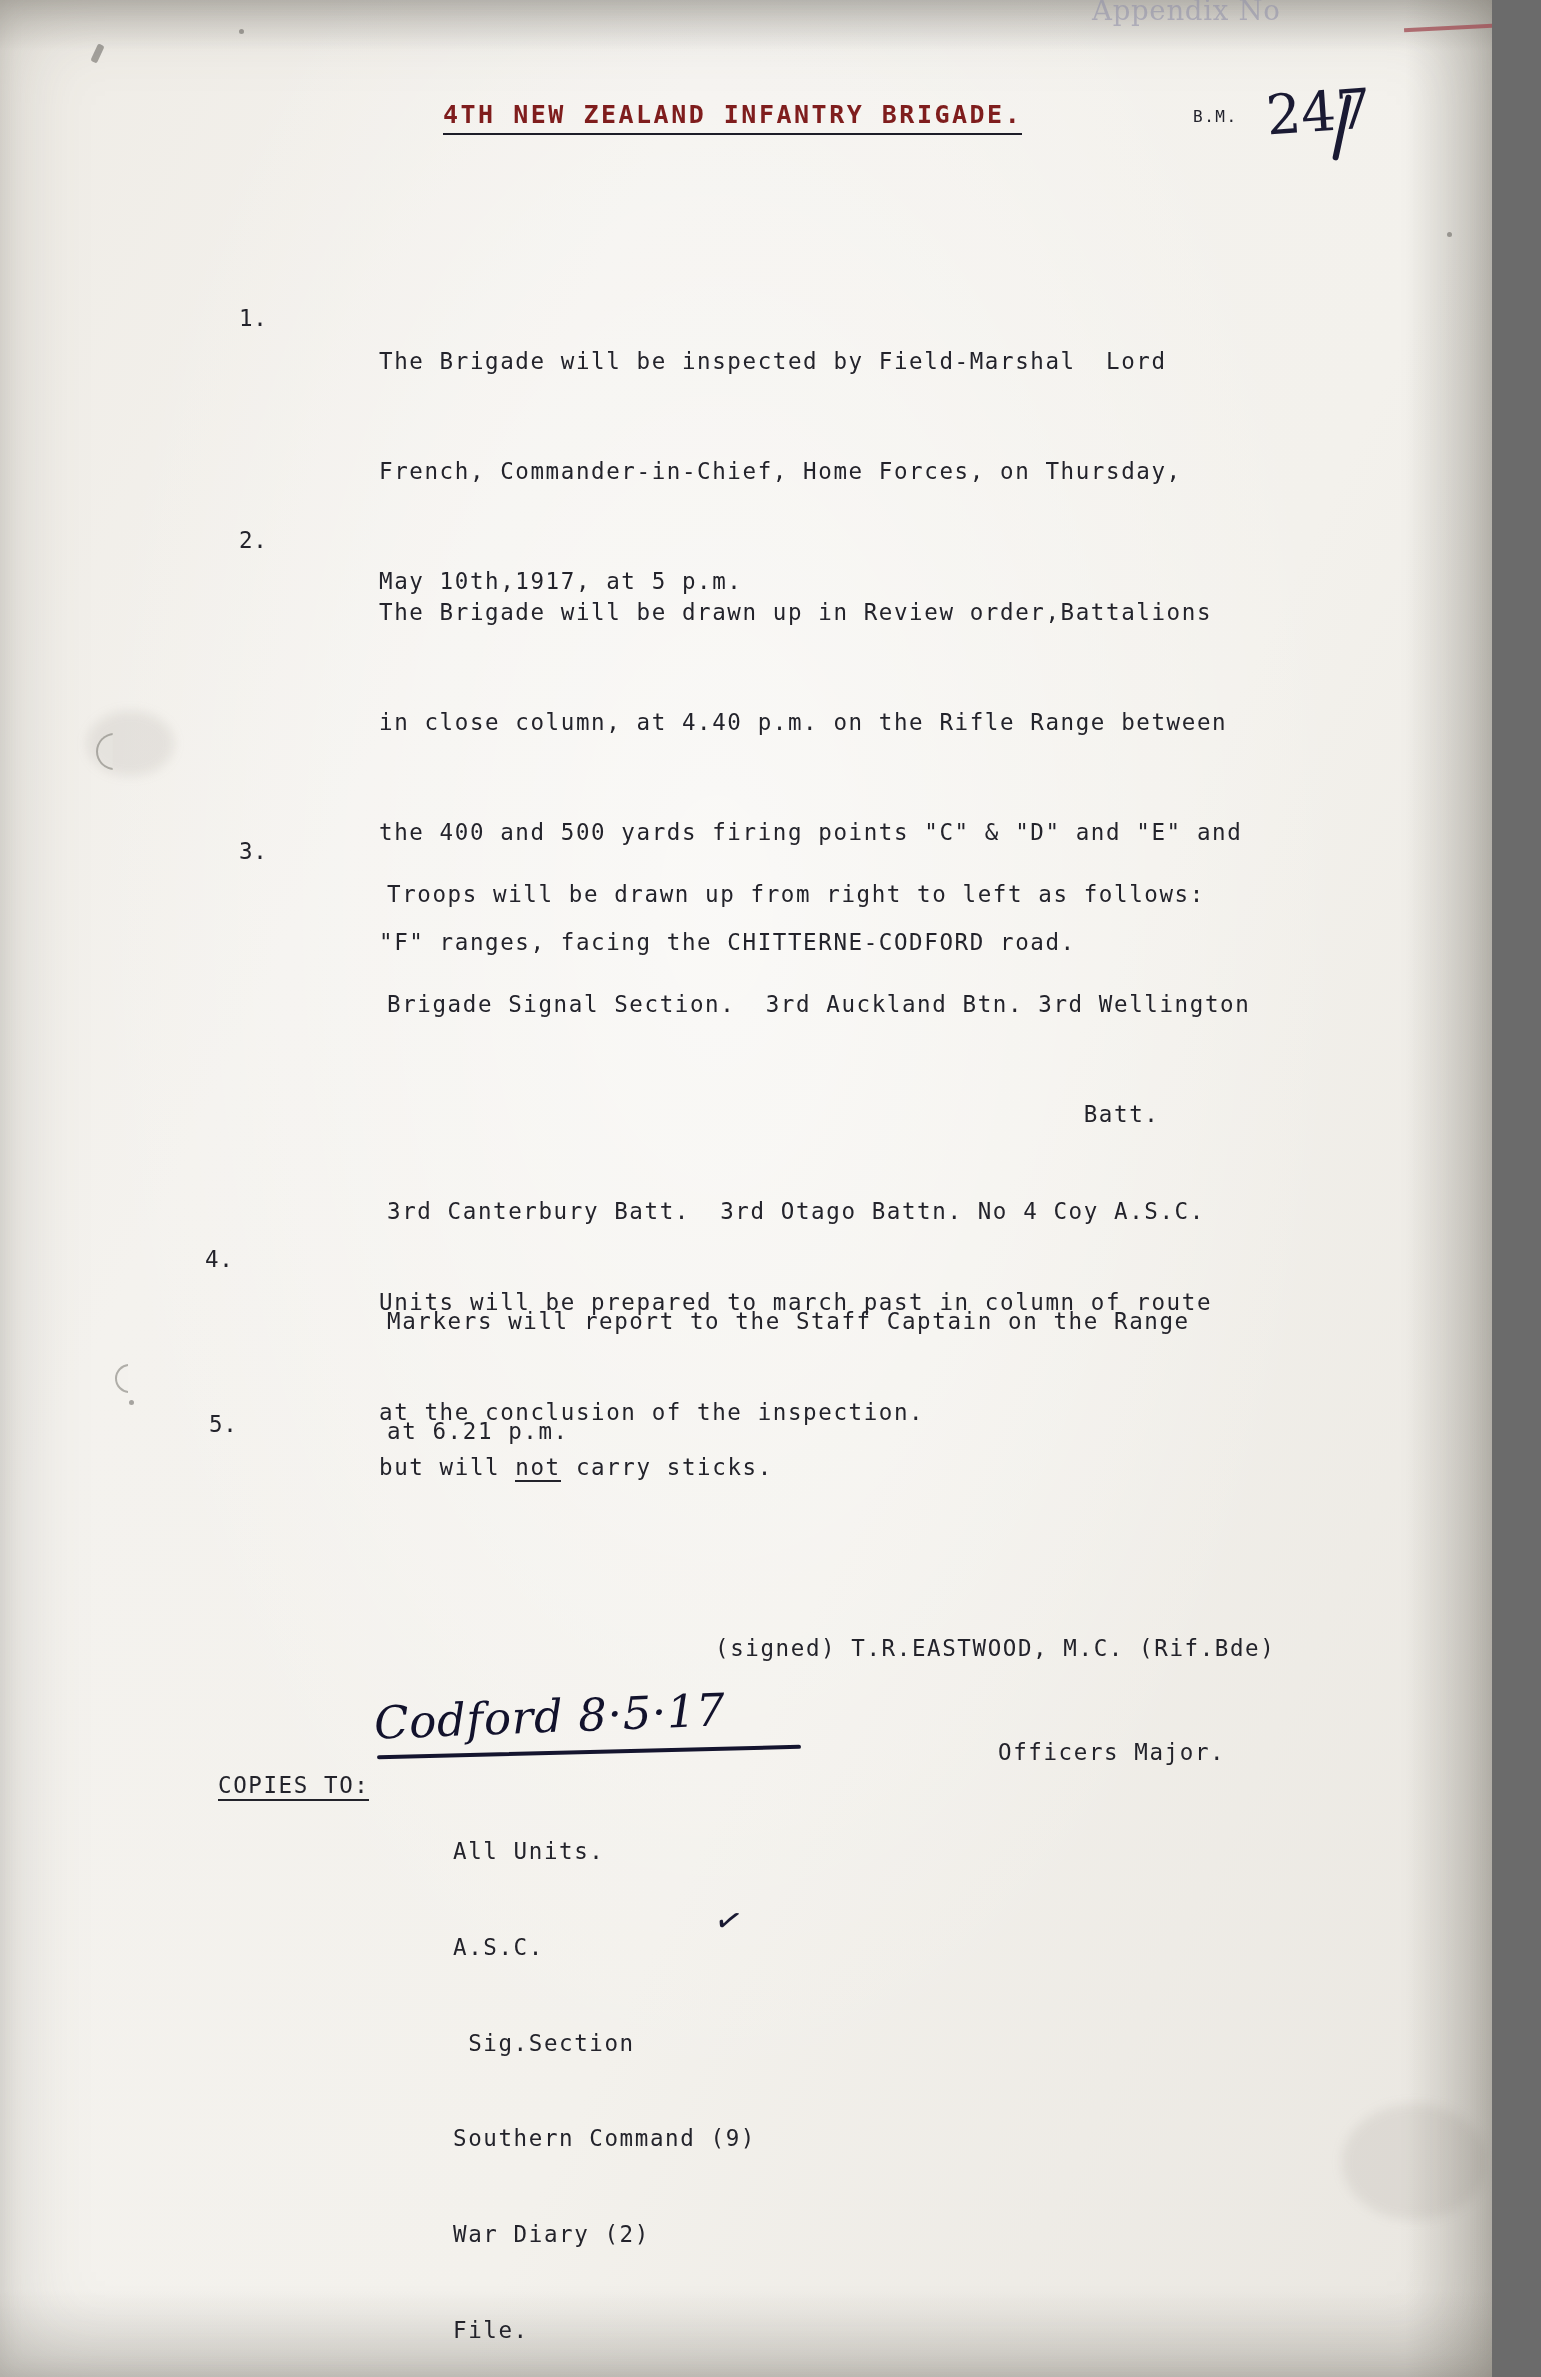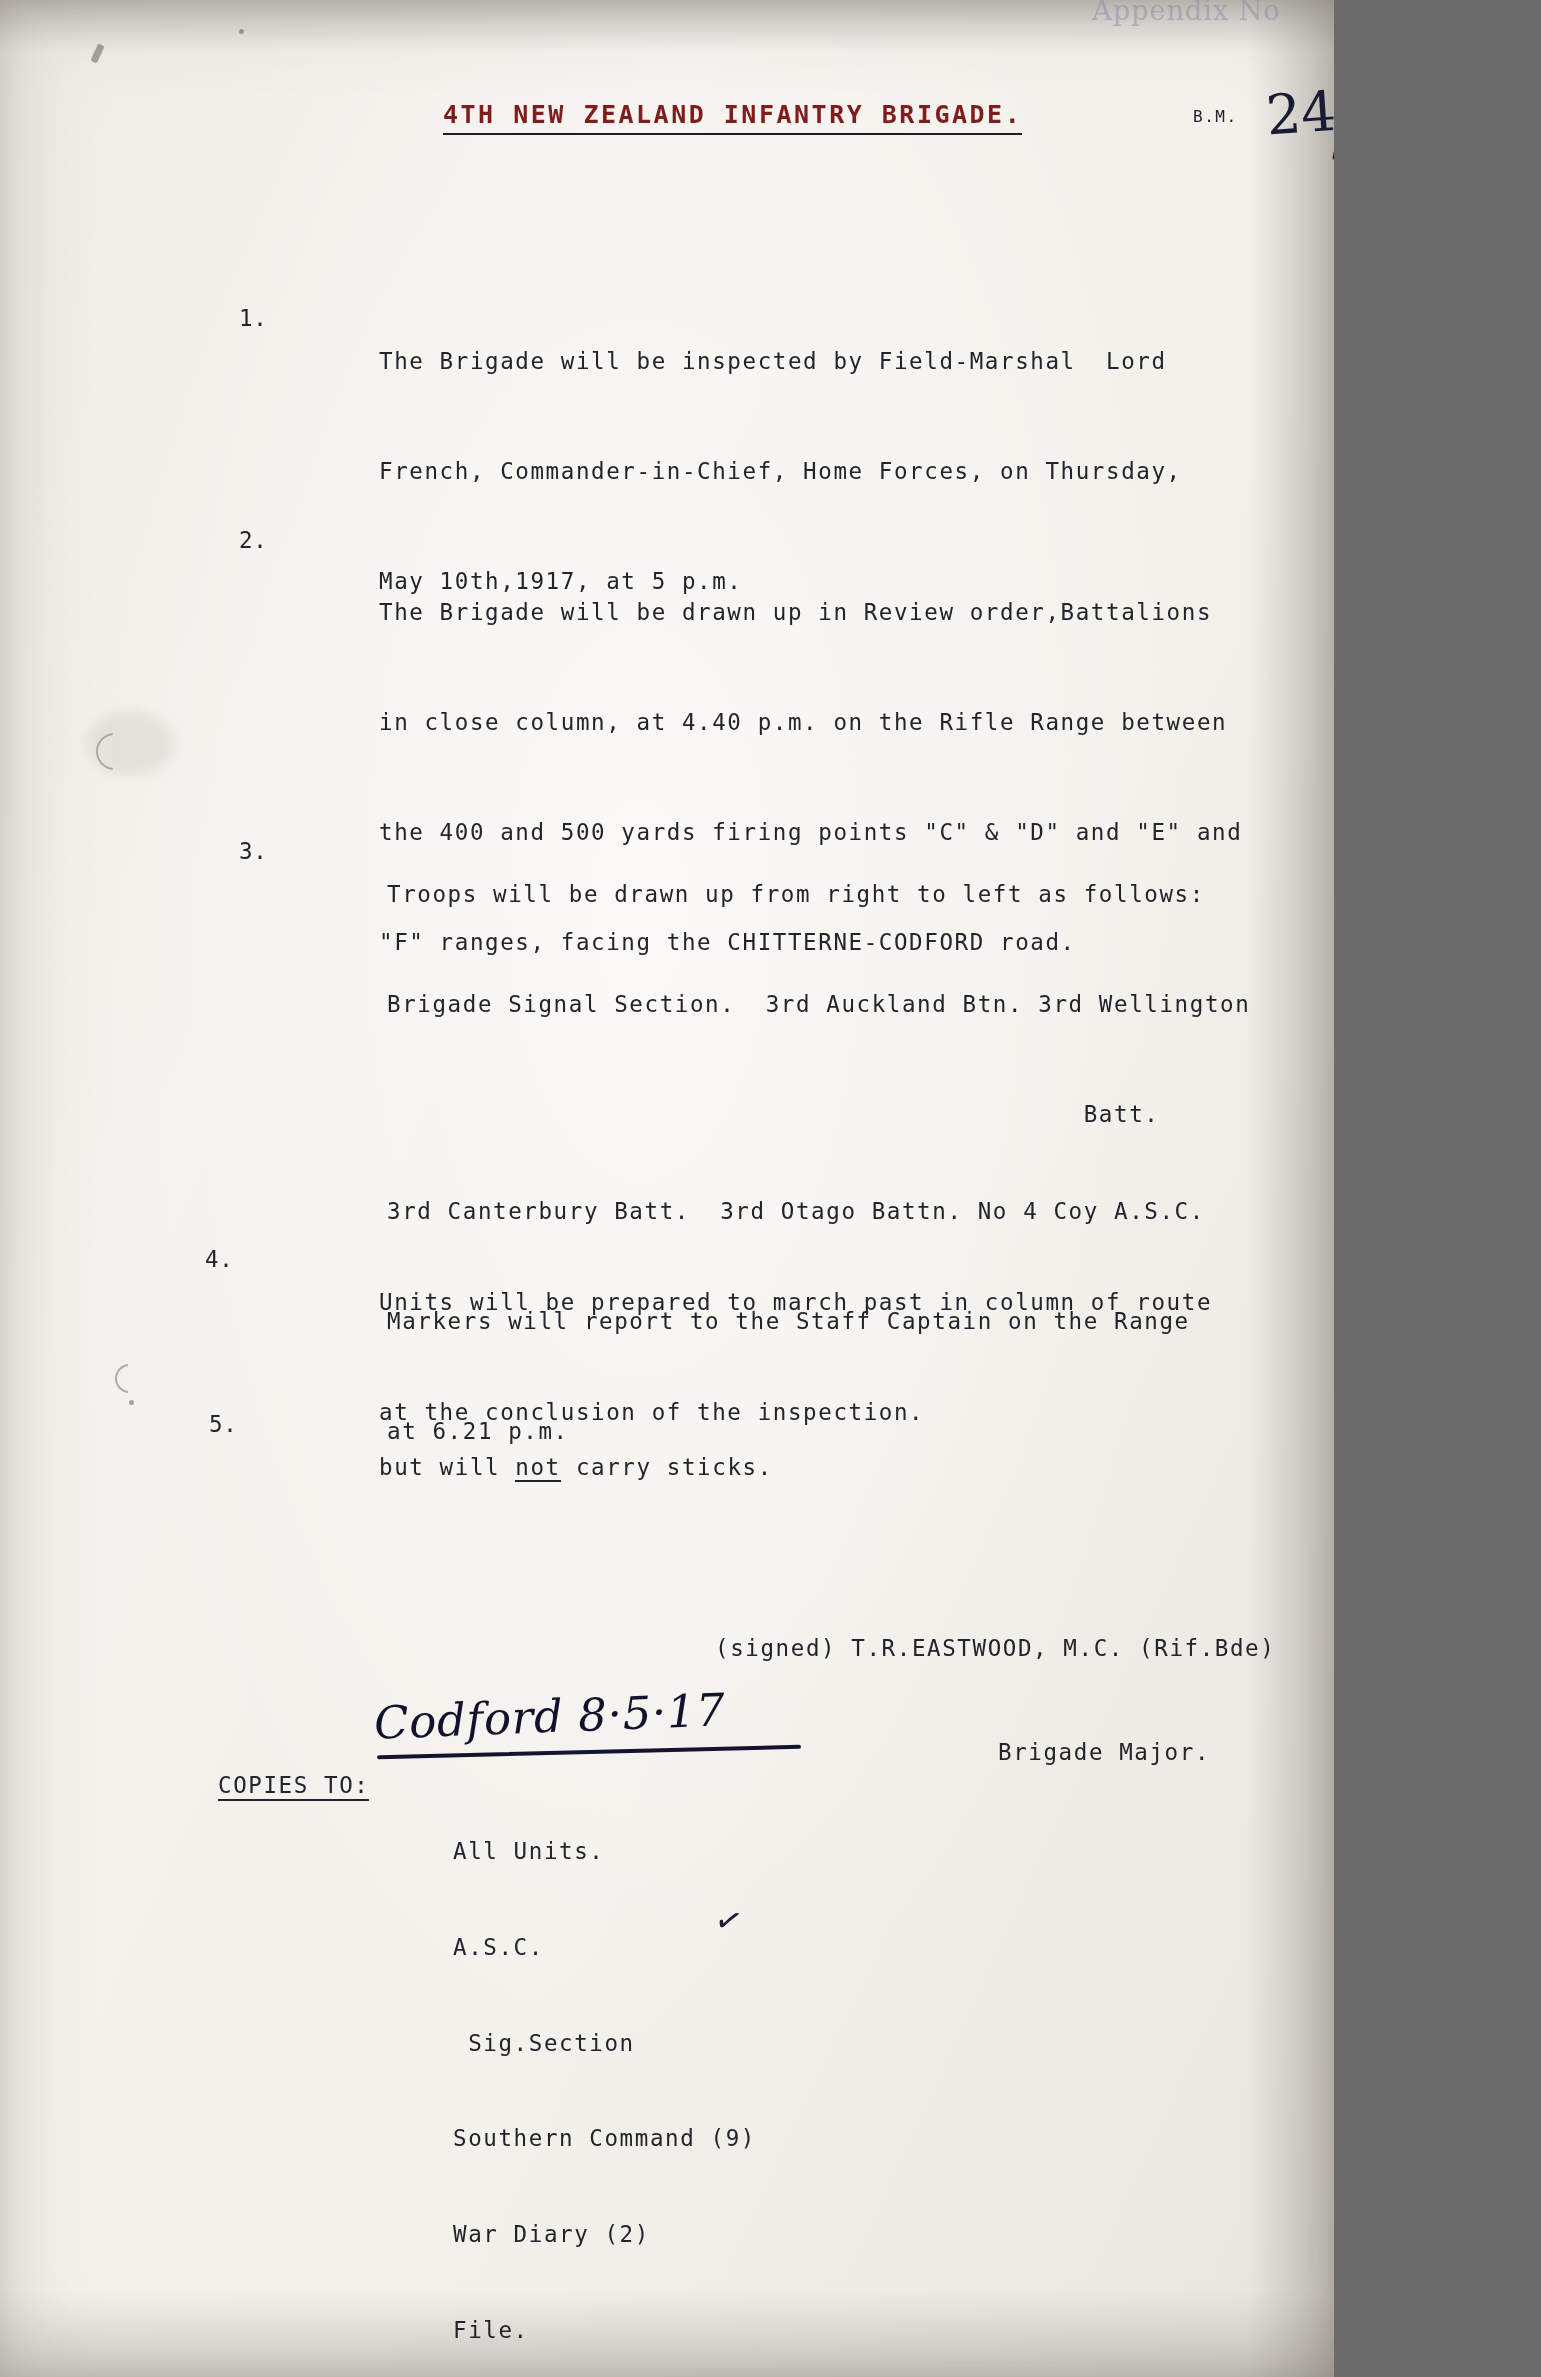--- a/index.html
+++ b/index.html
@@ -2,21 +2,21 @@
 <html style="font-size:11.6px"><head>
 <meta charset="utf-8">
 <style>
   html, body {
     margin: 0;
     padding: 0;
     background: #6b6b6b;
   }
   .page {
     position: relative;
-    width: 1334px;
+    width: 1492px;
     height: 2377px;
     background: #f2f0ec;
     overflow: hidden;
     font-family: "DejaVu Sans Mono", monospace;
     color: #1b1b22;
   }
   
   .page::before {
     content: "";
     position: absolute;
@@ -293,21 +293,21 @@
       <span class="ln">at the conclusion of the inspection.</span>
     </div>
 
     <div class="num" style="left:209px; top:1411px;">5.</div>
     <div class="para typed" style="left:379px; top:1411px;">
       <span class="ln">but will <span class="uw">not</span> carry sticks.</span>
     </div>
 
     <div class="sig typed" style="left:715px; top:1592px;">
       <span class="ln">(signed) T.R.EASTWOOD, M.C. (Rif.Bde)</span>
-      <span class="ln" style="margin-left:283px;">Brigade Major.</span>
+      <span class="ln" style="margin-left:283px;">Officers Major.</span>
     </div>
 
     <div class="hand-codford">Codford 8·5·17</div>
     <div class="hand-underline"></div>
 
     <div class="copies-label typed">COPIES TO:</div>
     <div class="copies-list typed">
       <div>All Units.</div>
       <div>A.S.C.</div>
       <div> Sig.Section</div>

